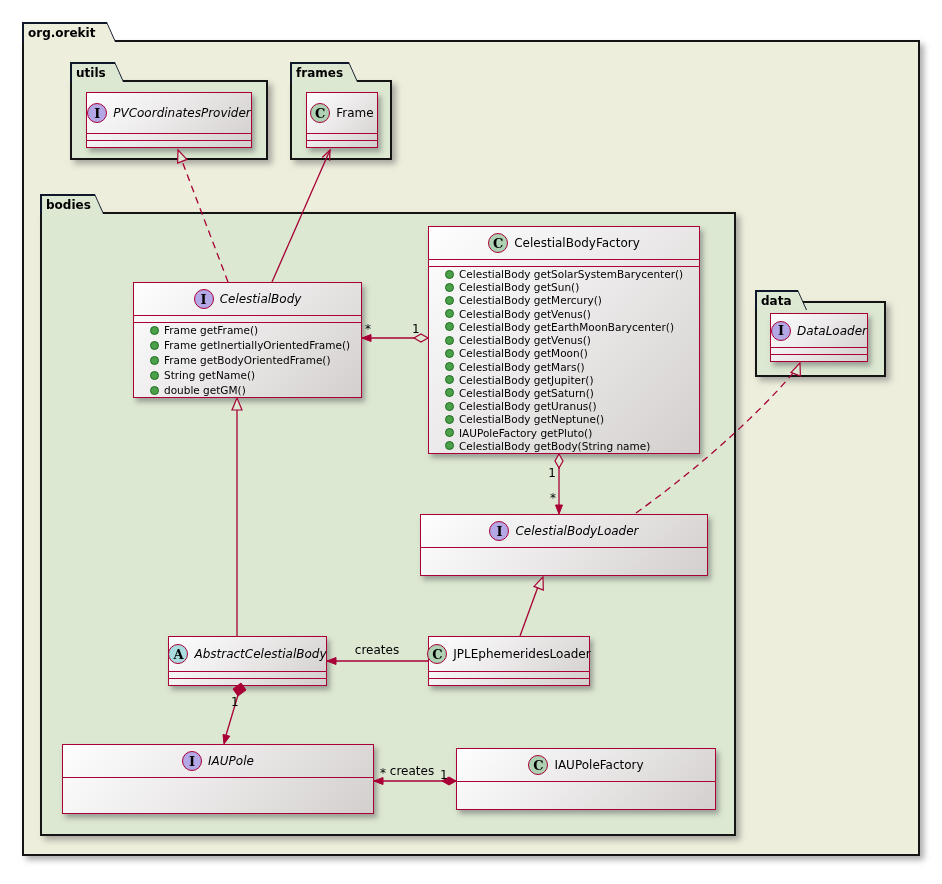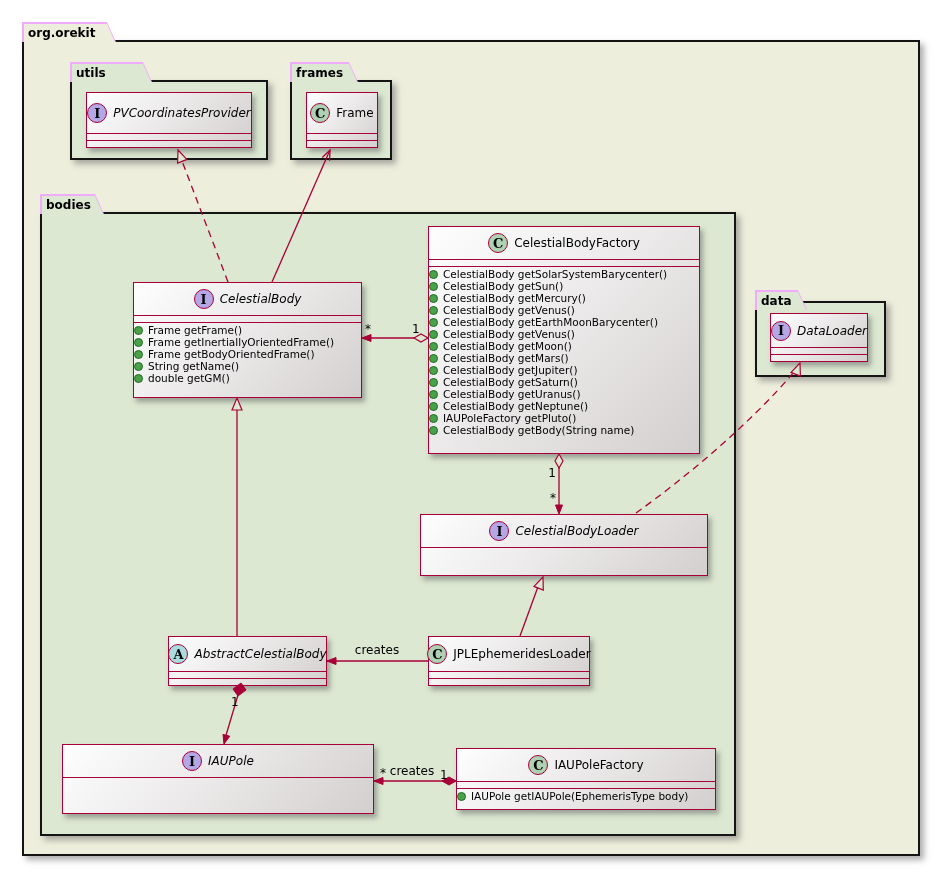--- a/index.html
+++ b/index.html
@@ -3,21 +3,21 @@
 <meta charset="utf-8">
 <style>
   html,body{margin:0;padding:0;background:#ffffff;font-family:"DejaVu Sans",sans-serif;}
   #canvas{position:relative;width:942px;height:884px;background:#ffffff;overflow:hidden;}
 
   
   .pkgbody{position:absolute;border:2px solid #141414;box-sizing:border-box;
            box-shadow:4px 4px 6px rgba(110,110,110,.55);}
   .fill-cream{background:#EEEEDC;}
   .fill-green{background:#DCE8D2;}
-  .ptab{position:absolute;background:#f0abfc;z-index:5;
+  .ptab{position:absolute;background:#0f172a;z-index:5;
         clip-path:polygon(0 0,calc(100% - 9px) 0,100% 100%,0 100%);}
   .ptab .in{position:absolute;left:2px;top:2px;right:1px;bottom:0;box-sizing:border-box;
         clip-path:polygon(0 0,calc(100% - 8px) 0,100% 100%,0 100%);
         font-weight:bold;font-size:12px;line-height:16px;padding:1px 12px 0 4px;color:#000;}
 
   
   .cls{position:absolute;border:1.5px solid #A80036;box-sizing:border-box;z-index:6;
        background:linear-gradient(135deg,#fefefe 0%,#eceaea 45%,#d4cfcf 100%);
        box-shadow:3px 4px 5px rgba(90,90,90,.5);display:flex;flex-direction:column;}
   .cls .title{display:flex;align-items:center;justify-content:center;gap:6px;
@@ -25,21 +25,21 @@
   .cls.empty .title{flex:1;}
   .circ{width:20px;height:20px;border-radius:50%;border:1px solid #A80036;box-sizing:border-box;
        display:flex;align-items:center;justify-content:center;
        font-family:"DejaVu Serif",serif;font-weight:bold;font-size:13px;color:#000;flex:0 0 auto;}
   .c-i{background:#B4A7E5;}
   .c-c{background:#ADD1B2;}
   .c-a{background:#A9DCDF;}
   .it{font-style:italic;}
   .strip{flex:0 0 6px;border-top:1px solid #A80036;}
   .members{flex:1;border-top:1px solid #A80036;display:flex;flex-direction:column;
-       justify-content:flex-start;padding:1px 0;overflow:visible;}
+       justify-content:space-between;padding:1px 16px;overflow:visible;}
   .m{display:flex;align-items:center;gap:5px;font-size:10.5px;white-space:nowrap;color:#000;}
   .dot{width:7px;height:7px;border-radius:50%;background:#4AA14A;border:1px solid #1F6B1F;
        box-sizing:content-box;flex:0 0 auto;}
 
   
   #rels{position:absolute;left:0;top:0;z-index:9;pointer-events:none;}
   #rels path,#rels line,#rels polyline{stroke:#A80036;stroke-width:1.3;fill:none;}
   #rels .dash{stroke-dasharray:7,5;}
   #rels polygon.hollow{fill:#DCE8D2;stroke:#A80036;stroke-width:1.2;}
   #rels polygon.solid{fill:#A80036;stroke:#A80036;stroke-width:1;}
@@ -49,21 +49,21 @@
 <body>
 
 <div id="canvas">
 
   <div class="pkgbody fill-cream" style="left:22px;top:40px;width:898px;height:816px;"></div>
   <div class="ptab" style="left:22px;top:22px;width:94px;height:20px;">
     <div class="in fill-cream">org.orekit</div>
   </div>
 
   <div class="pkgbody fill-green" style="left:70px;top:80px;width:198px;height:80px;z-index:2;"></div>
-  <div class="ptab" style="left:70px;top:62px;width:54px;height:20px;padding-left:28px;">
+  <div class="ptab" style="left:70px;top:62px;width:54px;height:20px;">
     <div class="in fill-green">utils</div>
   </div>
 
   <div class="pkgbody fill-green" style="left:290px;top:80px;width:102px;height:80px;z-index:2;"></div>
   <div class="ptab" style="left:290px;top:62px;width:68px;height:20px;">
     <div class="in fill-green">frames</div>
   </div>
 
   <div class="pkgbody fill-green" style="left:40px;top:212px;width:696px;height:624px;z-index:2;"></div>
   <div class="ptab" style="left:40px;top:194px;width:64px;height:20px;">
@@ -222,26 +222,20 @@
     </div>
     <div class="strip"></div>
   </div>
 
   <div class="cls" style="left:456px;top:748px;width:260px;height:62px;">
     <div class="title">
       <span class="circ c-c">C</span>
       <span>IAUPoleFactory</span>
     </div>
     <div class="strip"></div>
-    <div class="members">
-      <div class="m">
-          <span class="dot"></span>
-          <span>IAUPole getIAUPole(EphemerisType body)</span>
-        </div>
-    </div>
   </div>
 
   <div class="cls empty" style="left:770px;top:313px;width:98px;height:49px;">
     <div class="title">
       <span class="circ c-i">I</span>
       <span class="it">DataLoader</span>
     </div>
     <div class="strip"></div>
     <div class="strip"></div>
   </div>

